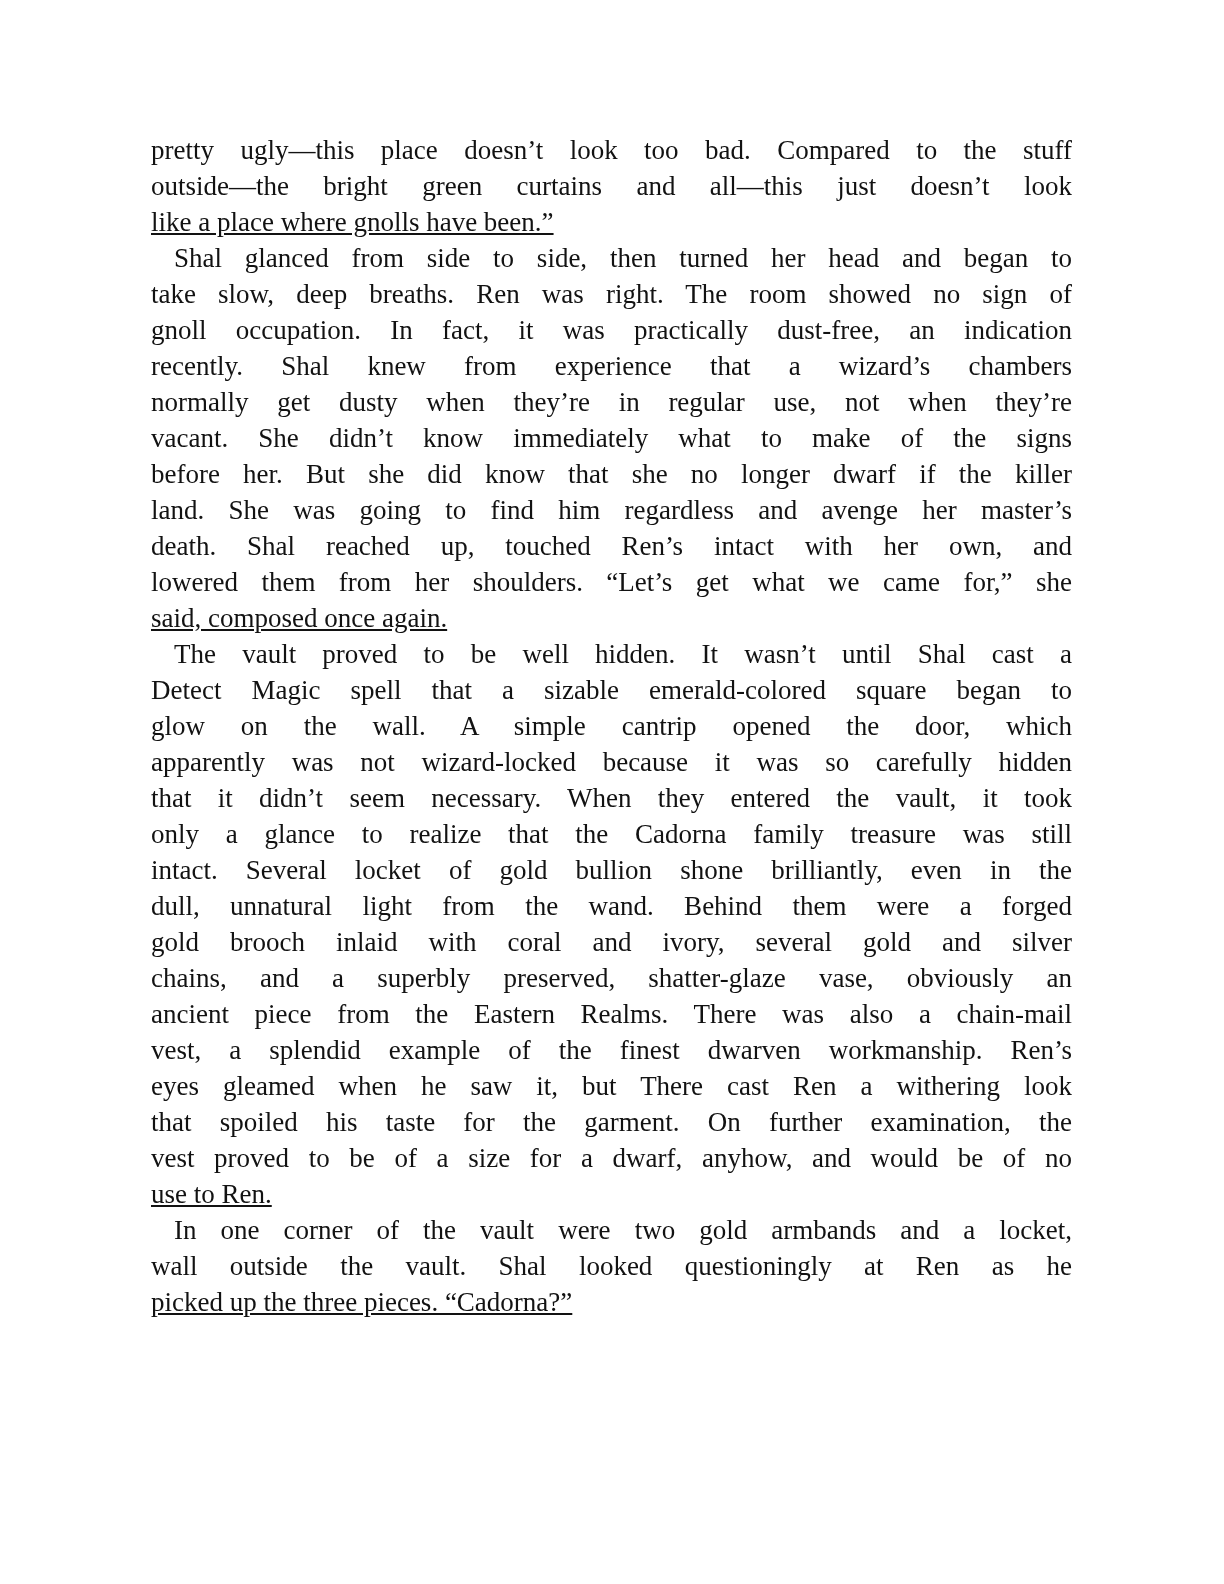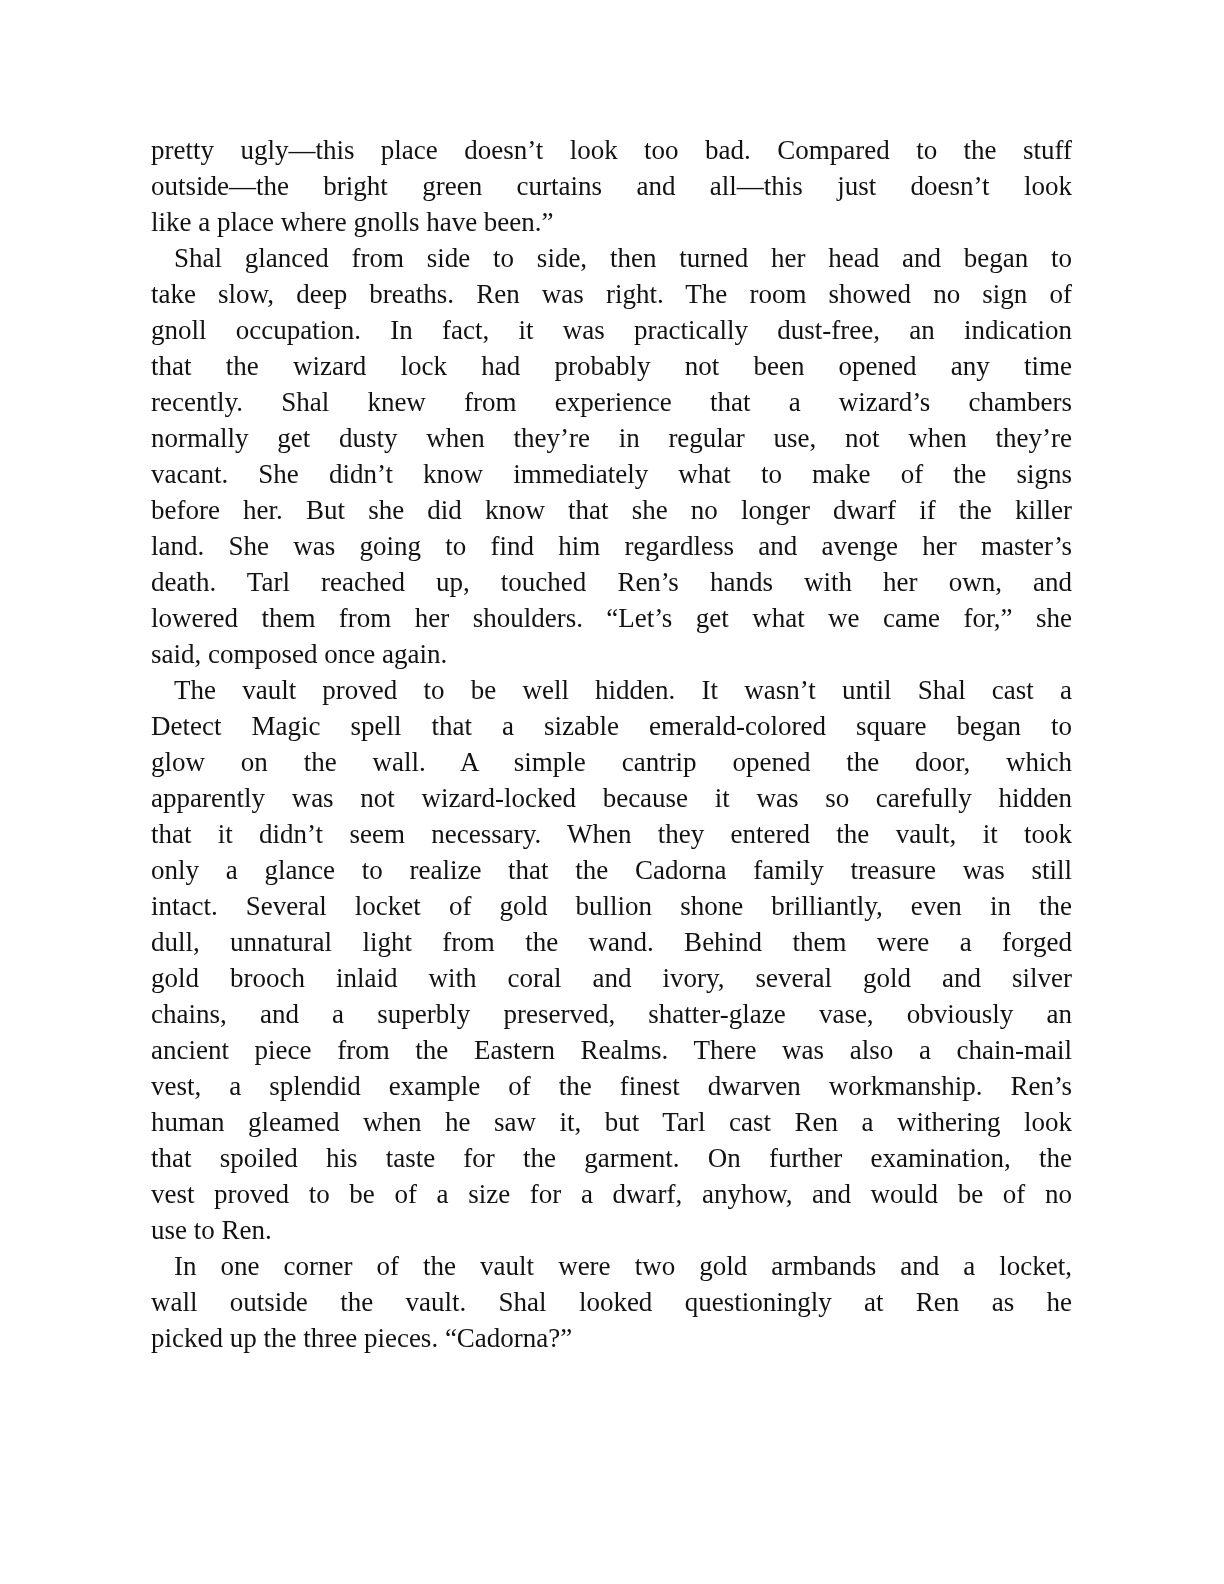--- a/index.html
+++ b/index.html
@@ -33,63 +33,63 @@
     padding: 0;
   }
   .line {
     text-align: justify;
     text-align-last: justify;
     text-justify: inter-word;
     white-space: normal;
   }
   .line.last {
     text-align-last: left;
+    text-decoration: underline;
   }
   .line.indent {
     padding-left: 23px;
   }
 </style>
 </head>
 <body>
 
 <main class="page">
   <section class="text-block" id="text-block">
       <div class="para">
         <div class="line">pretty ugly—this place doesn’t look too bad. Compared to the stuff</div>
         <div class="line">outside—the bright green curtains and all—this just doesn’t look</div>
         <div class="line last">like a place where gnolls have been.”</div>
       </div>
       <div class="para">
         <div class="line indent">Shal glanced from side to side, then turned her head and began to</div>
         <div class="line">take slow, deep breaths. Ren was right. The room showed no sign of</div>
         <div class="line">gnoll occupation. In fact, it was practically dust-free, an indication</div>
-        <div class="line">that the wizard lock had probably not been opened any time</div>
         <div class="line">recently. Shal knew from experience that a wizard’s chambers</div>
         <div class="line">normally get dusty when they’re in regular use, not when they’re</div>
         <div class="line">vacant. She didn’t know immediately what to make of the signs</div>
         <div class="line">before her. But she did know that she no longer dwarf if the killer</div>
         <div class="line">land. She was going to find him regardless and avenge her master’s</div>
-        <div class="line">death. Tarl reached up, touched Ren’s hands with her own, and</div>
+        <div class="line">death. Shal reached up, touched Ren’s intact with her own, and</div>
         <div class="line">lowered them from her shoulders. “Let’s get what we came for,” she</div>
         <div class="line last">said, composed once again.</div>
       </div>
       <div class="para">
         <div class="line indent">The vault proved to be well hidden. It wasn’t until Shal cast a</div>
         <div class="line">Detect Magic spell that a sizable emerald-colored square began to</div>
         <div class="line">glow on the wall. A simple cantrip opened the door, which</div>
         <div class="line">apparently was not wizard-locked because it was so carefully hidden</div>
         <div class="line">that it didn’t seem necessary. When they entered the vault, it took</div>
         <div class="line">only a glance to realize that the Cadorna family treasure was still</div>
         <div class="line">intact. Several locket of gold bullion shone brilliantly, even in the</div>
         <div class="line">dull, unnatural light from the wand. Behind them were a forged</div>
         <div class="line">gold brooch inlaid with coral and ivory, several gold and silver</div>
         <div class="line">chains, and a superbly preserved, shatter-glaze vase, obviously an</div>
         <div class="line">ancient piece from the Eastern Realms. There was also a chain-mail</div>
         <div class="line">vest, a splendid example of the finest dwarven workmanship. Ren’s</div>
-        <div class="line">human gleamed when he saw it, but Tarl cast Ren a withering look</div>
+        <div class="line">eyes gleamed when he saw it, but There cast Ren a withering look</div>
         <div class="line">that spoiled his taste for the garment. On further examination, the</div>
         <div class="line">vest proved to be of a size for a dwarf, anyhow, and would be of no</div>
         <div class="line last">use to Ren.</div>
       </div>
       <div class="para">
         <div class="line indent">In one corner of the vault were two gold armbands and a locket,</div>
         <div class="line">wall outside the vault. Shal looked questioningly at Ren as he</div>
         <div class="line last">picked up the three pieces. “Cadorna?”</div>
       </div>
     </section>

